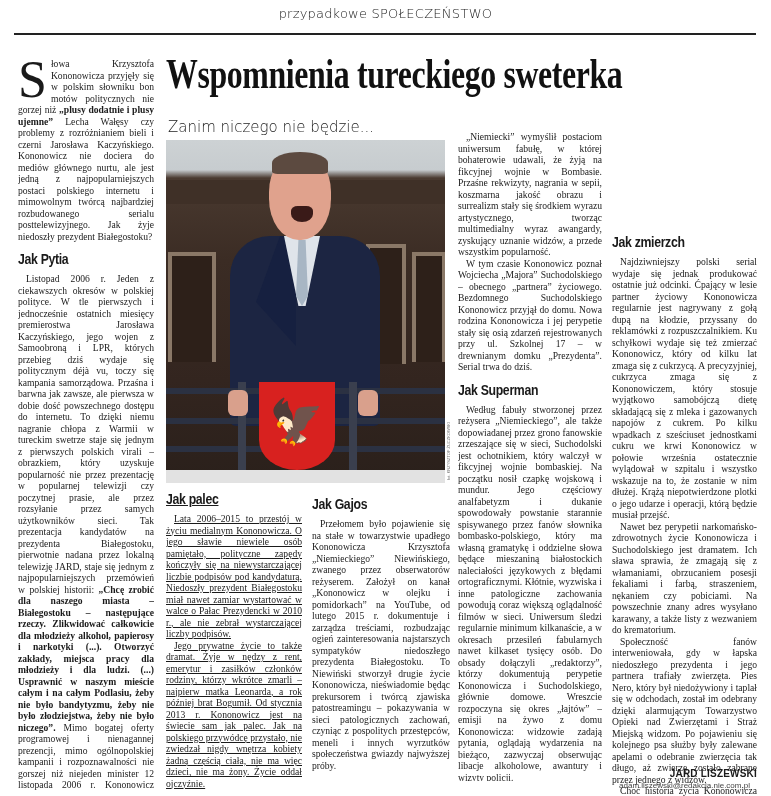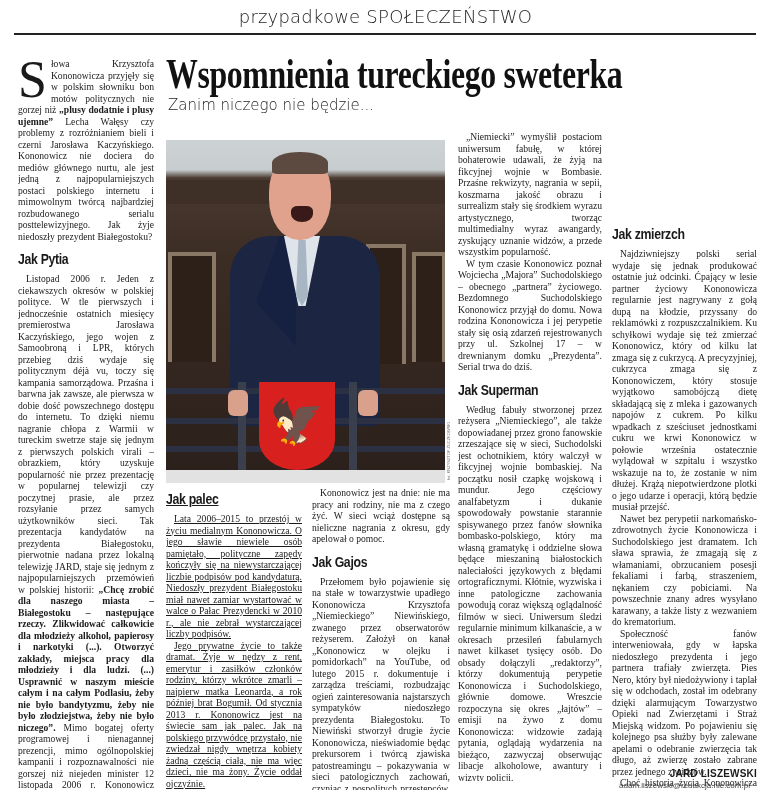--- a/index.html
+++ b/index.html
@@ -1,51 +1,51 @@
 <!DOCTYPE html>
 <html><head>
   <meta charset="utf-8">
   <style>
     * { box-sizing: border-box; margin: 0; padding: 0; }
     html, body { width: 771px; height: 796px; background: #ffffff; overflow: hidden; }
     body { position: relative; font-family: "Liberation Serif", "DejaVu Serif", serif; color: #1a1a1a; }
 
     .section-header {
       position: absolute; left: 0; top: 6px; width: 771px; text-align: center;
-      font-family: "DejaVu Sans", "Liberation Sans", sans-serif; font-size: 18px; color: #222; font-weight: 300;
+      font-family: "DejaVu Sans", "Liberation Sans", sans-serif; font-size: 13px; color: #222; font-weight: 300;
       letter-spacing: 0.2px;
     }
     .section-header .caps { letter-spacing: 0.3px; }
     .header-rule { position: absolute; left: 14px; top: 33px; width: 742px; height: 2px; background: #222; }
 
     .col { position: absolute; font-size: 9.6px; line-height: 11.5px; text-align: justify; hyphens: auto; }
     .col p { text-indent: 8px; }
     .col p.noindent { text-indent: 0; }
     .col b { font-weight: bold; }
     .col1 { left: 18px; top: 58px; width: 136px; }
     .col2 { left: 166px; top: 487px; width: 136px; }
     .col3 { left: 312px; top: 487px; width: 138px; }
     .col4 { left: 458px; top: 131px; width: 144px; }
-    .col5 { left: 612px; top: 56px; width: 145px; }
+    .col5 { left: 612px; top: 64px; width: 145px; }
 
     .sub {
       font-family: "Liberation Sans", "DejaVu Sans", sans-serif; font-weight: bold; font-size: 15px;
       letter-spacing: -0.4px; transform: scaleX(0.82); transform-origin: left; margin: 9px 0 6px 0; line-height: 16px;
     }
     .dropcap {
       float: left; font-size: 52px; line-height: 40px; margin: 2px 4px 0 0; font-family: "Liberation Serif", serif;
     }
 
     .headline {
       position: absolute; left: 166px; top: 50px; width: 440px;
       font-family: "Liberation Serif", "DejaVu Serif", serif; font-size: 43px; line-height: 48px;
       transform: scaleX(0.74); transform-origin: left; white-space: nowrap; color: #111; letter-spacing: -0.5px;
     }
     .lead {
-      position: absolute; left: 168px; top: 96px; font-family: "DejaVu Sans", "Liberation Sans", sans-serif;
+      position: absolute; left: 168px; top: 118px; font-family: "DejaVu Sans", "Liberation Sans", sans-serif;
       font-size: 15px; font-weight: 300; color: #222;
     }
 
     .photo {
       position: absolute; left: 166px; top: 140px; width: 279px; height: 343px; overflow: hidden;
       background: linear-gradient(#cdd2d4 0px, #c7cccf 30px, #4a3a30 38px, #3b2c24 120px, #33251f 240px, #2a201b 343px);
     }
     .photo .panel { position: absolute; background: #4e3c31; }
     .photo .chair { position: absolute; border: 4px solid #8a7867; border-bottom: none; background: #2d2019; }
     .photo .body { position: absolute; left: 64px; top: 96px; width: 150px; height: 190px; background: #1c2542;
@@ -124,21 +124,20 @@
 
 <div class="col col2" style="max-height: 303px; overflow: hidden; text-decoration: underline;">
   <p class="noindent"></p>
   <h2 class="sub" style="margin-top:4px">Jak palec</h2>
   <p>Lata 2006–2015 to przestój w życiu medialnym Kononowicza. O jego sławie niewiele osób pamiętało, polityczne zapędy kończyły się na niewystarczającej liczbie podpisów pod kandydaturą. Niedoszły prezydent Białegostoku miał nawet zamiar wystartować w walce o Pałac Prezydencki w 2010 r., ale nie zebrał wystarczającej liczby podpisów.</p>
   <p>Jego prywatne życie to także dramat. Żyje w nędzy z rent, emerytur i zasiłków członków rodziny, którzy wkrótce zmarli – najpierw matka Leonarda, a rok później brat Bogumił. Od stycznia 2013 r. Kononowicz jest na świecie sam jak palec. Jak na polskiego przywódcę przystało, nie zwiedzał nigdy wnętrza kobiety żadną częścią ciała, nie ma więc dzieci, nie ma żony. Życie oddał ojczyźnie.</p>
   <p>Smutny, wydawałoby się, koniec Kononowicza dokumentowany był na nagraniu, gdy wygłosił „ostatnie exposé” po śmierci matki. Kilkunastominutowy film to głównie płacz i lament oraz obwinianie wszystkich dookoła. Pracowników MOPS-u porównywał do gestapo, lekarza matki nazwał mordercą.</p>
 </div>
 
 <div class="col col3" style="max-height: 303px; overflow: hidden;">
-  <p>Kononowicz jest na dnie: nie ma pracy ani rodziny, nie ma z czego żyć. W sieci wciąż dostępne są nieliczne nagrania z okresu, gdy apelował o pomoc.</p>
   <h2 class="sub">Jak Gajos</h2>
   <p>Przełomem było pojawienie się na stałe w towarzystwie upadłego Kononowicza Krzysztofa „Niemieckiego” Niewińskiego, zwanego przez obserwatorów reżyserem. Założył on kanał „Kononowicz w olejku i pomidorkach” na YouTube, od lutego 2015 r. dokumentuje i zarządza treściami, rozbudzając ogień zainteresowania najstarszych sympatyków niedoszłego prezydenta Białegostoku. To Niewiński stworzył drugie życie Kononowicza, nieświadomie będąc prekursorem i twórcą zjawiska patostreamingu – pokazywania w sieci patologicznych zachowań, czyniąc z pospolitych przestępców, meneli i innych wyrzutków społeczeństwa gwiazdy najwyższej próby.</p>
 </div>
 
 <div class="col col4" style="max-height: 650px; overflow: hidden;">
   <p>„Niemiecki” wymyślił postaciom uniwersum fabułę, w której bohaterowie udawali, że żyją na fikcyjnej wojnie w Bombasie. Przaśne rekwizyty, nagrania w sepii, koszmarna jakość obrazu i surrealizm stały się środkiem wyrazu artystycznego, tworząc multimedialny wyraz awangardy, zyskujący uznanie widzów, a przede wszystkim popularność.</p>
   <p>W tym czasie Kononowicz poznał Wojciecha „Majora” Suchodolskiego – obecnego „partnera” życiowego. Bezdomnego Suchodolskiego Kononowicz przyjął do domu. Nowa rodzina Kononowicza i jej perypetie stały się osią zdarzeń rejestrowanych przy ul. Szkolnej 17 – w drewnianym domku „Prezydenta”. Serial trwa do dziś.</p>
   <h2 class="sub">Jak Superman</h2>
   <p>Według fabuły stworzonej przez reżysera „Niemieckiego”, ale także dopowiadanej przez grono fanowskie zrzeszające się w sieci, Suchodolski jest ochotnikiem, który walczył w fikcyjnej wojnie bombaskiej. Na początku nosił czapkę wojskową i mundur. Jego częściowy analfabetyzm i dukanie spowodowały powstanie starannie spisywanego przez fanów słownika bombasko-polskiego, który ma własną gramatykę i oddzielne słowa będące mieszaniną białostockich naleciałości językowych z błędami ortograficznymi. Kłótnie, wyzwiska i inne patologiczne zachowania powodują coraz większą oglądalność filmów w sieci. Uniwersum śledzi regularnie minimum kilkanaście, a w okresach przesileń fabularnych nawet kilkaset tysięcy osób. Do obsady dołączyli „redaktorzy”, którzy dokumentują perypetie Kononowicza i Suchodolskiego, głównie domowe. Wreszcie rozpoczyna się okres „łajtów” – emisji na żywo z domu Kononowicza: widzowie zadają pytania, oglądają wydarzenia na bieżąco, zazwyczaj obserwując libacje alkoholowe, awantury i wizyty policji.</p>
 

